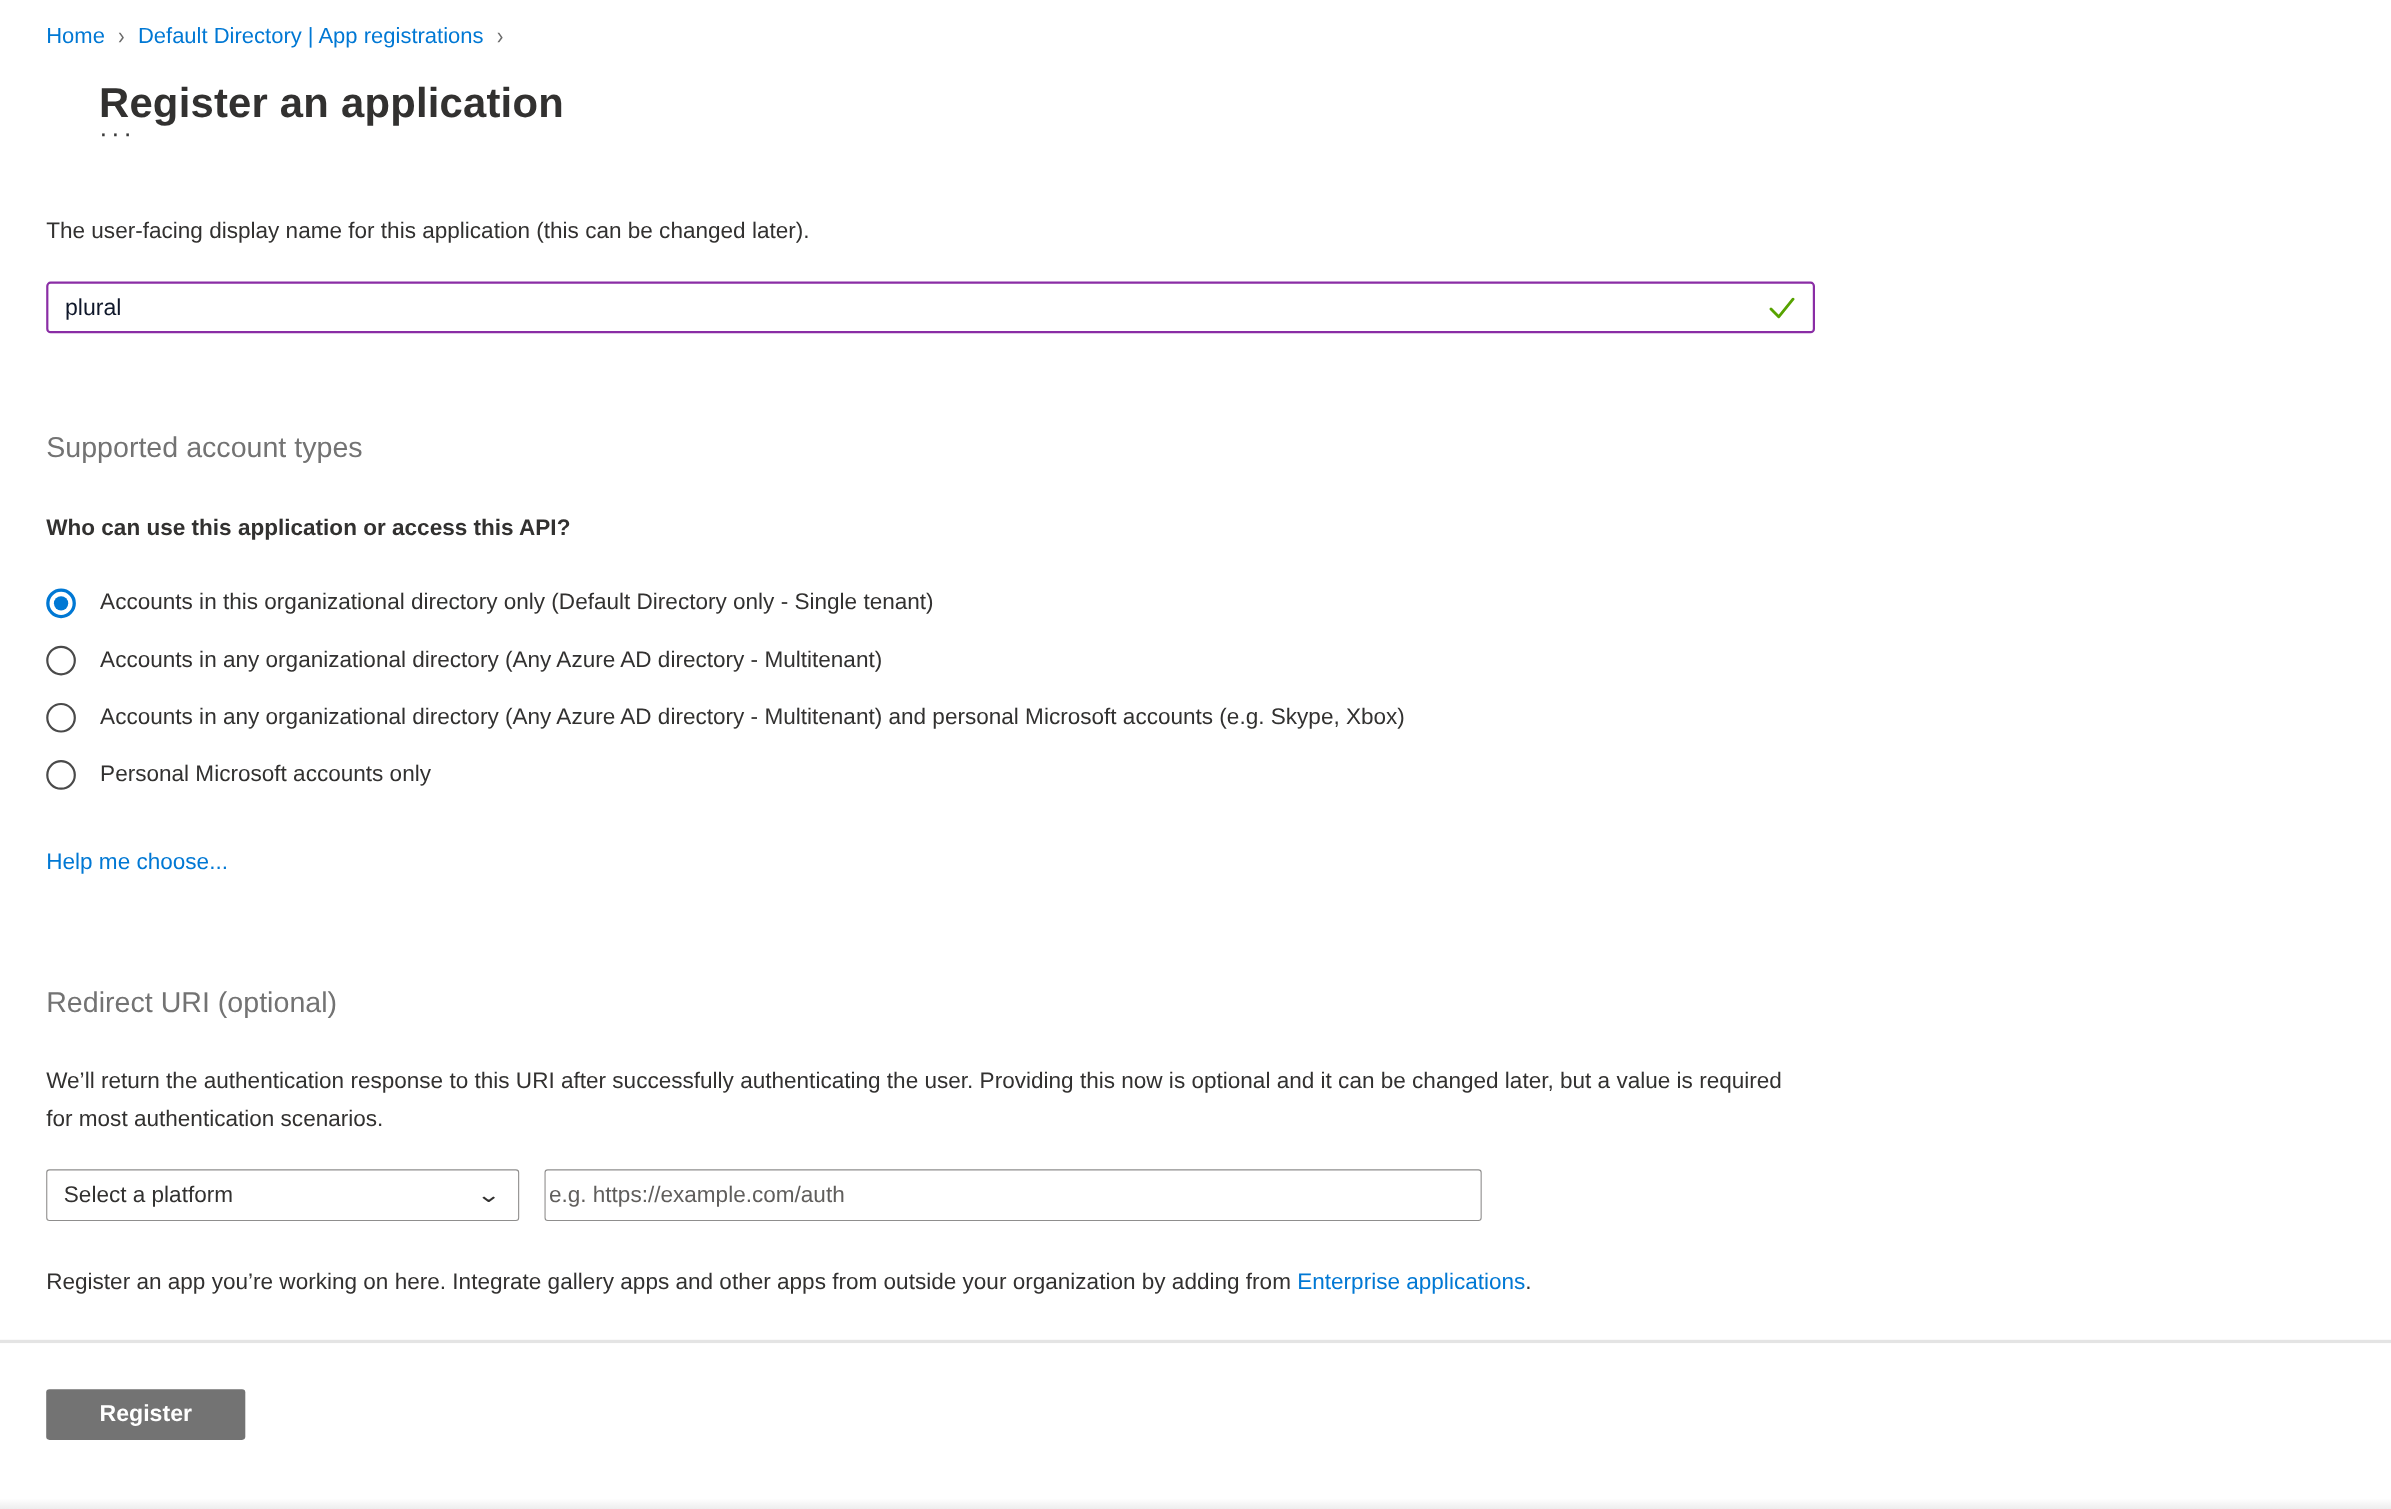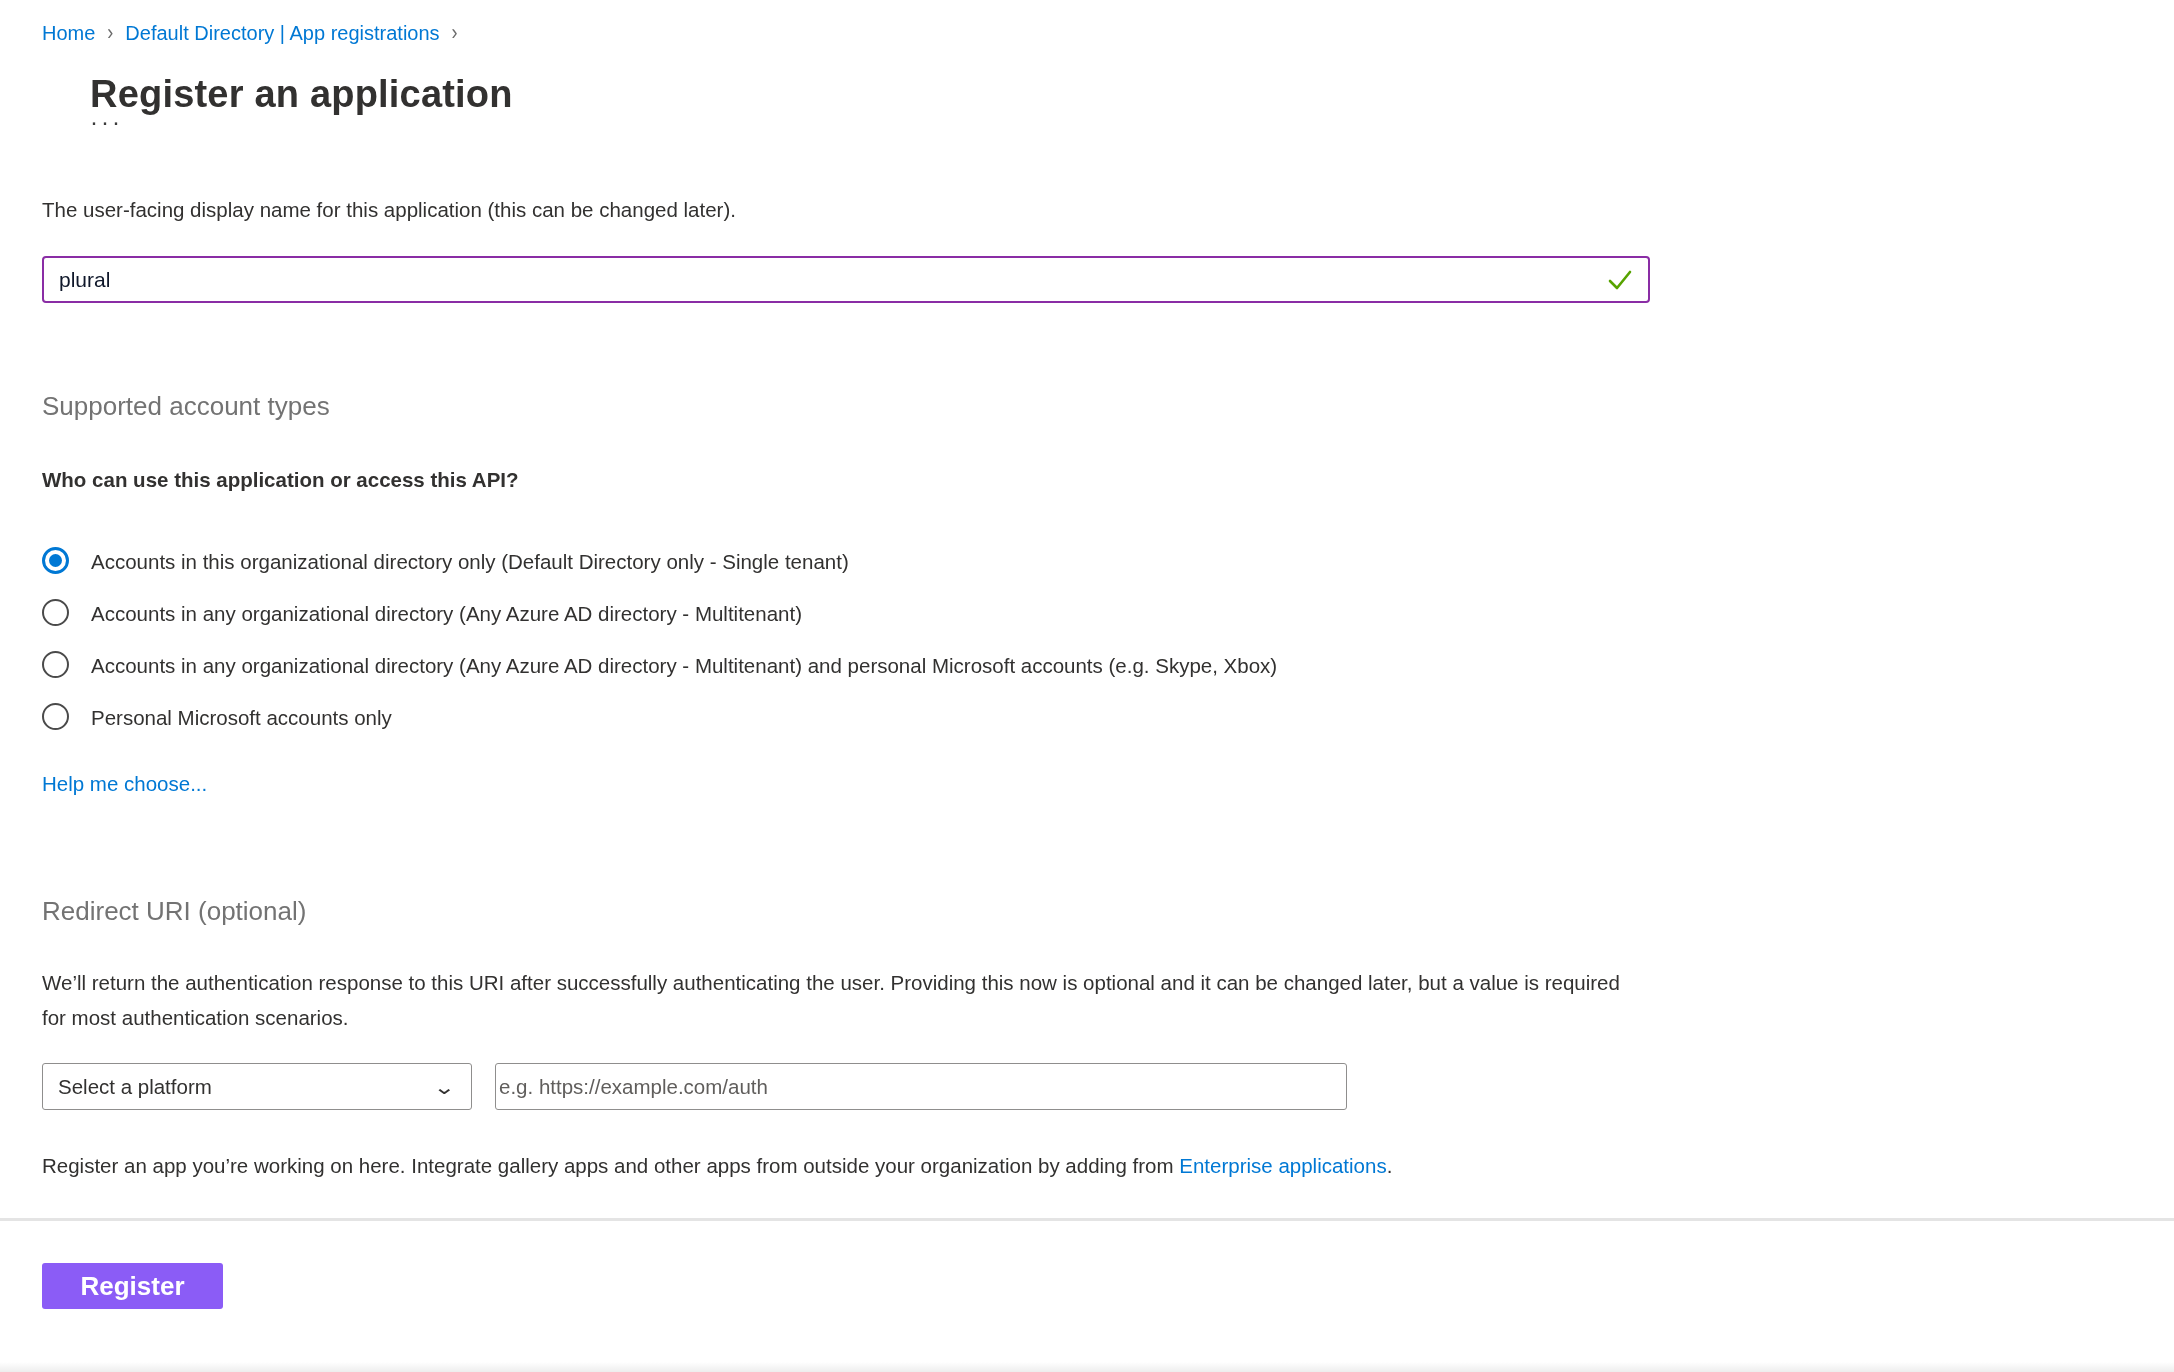--- a/index.html
+++ b/index.html
@@ -31,21 +31,21 @@
     font-family: "Liberation Sans", sans-serif; font-size: 21px; color: #0f172a;
     padding: 0 60px 0 15px; outline: none; background: #fff;
   }
   .valid-check { position: absolute; right: 16px; top: 10px; width: 28px; height: 28px; }
 
   .section-heading { font-size: 26px; font-weight: 400; color: #737373; }
   .sa-heading { margin-top: 88px; }
   .question { margin-top: 46px; font-size: 20.5px; font-weight: bold; }
 
   .radio-group { margin-top: 30px; }
-  .radio-row { display: flex; align-items: flex-end; height: 52px; cursor: pointer; }
+  .radio-row { display: flex; align-items: center; height: 52px; cursor: pointer; }
   .radio-circle {
     width: 27px; height: 27px; border-radius: 50%; border: 2px solid #4a4a4a;
     flex: 0 0 27px; display: flex; align-items: center; justify-content: center;
     background: #fff;
   }
   .radio-row.selected .radio-circle { border: 3px solid #0078d4; }
   .radio-dot { width: 13px; height: 13px; border-radius: 50%; background: transparent; }
   .radio-row.selected .radio-dot { background: #0078d4; }
   .radio-label { margin-left: 22px; font-size: 20.5px; color: #323130; }
 
@@ -72,23 +72,23 @@
 
   .enterprise-note { margin-top: 44px; font-size: 20.5px; max-width: 1800px; }
 
   .footer-divider { margin-top: 40px; width: 2174px; height: 0;
                     border-top: 3px solid #e4e4e4; margin-left: -42px; }
 
   .policy-row { margin-top: 52px; display: flex; align-items: center; font-size: 21px; }
   .external-icon { margin-left: 12px; position: relative; top: 2px; }
 
   .register-btn {
-    margin-top: 42px; width: 181px; height: 46px; background: #8b5cf6; color: #ffffff;
+    margin-top: 42px; width: 181px; height: 46px; background: #737373; color: #ffffff;
     border: none; border-radius: 3px; font-family: "Liberation Sans", sans-serif;
-    font-size: 26px; font-weight: 700; cursor: pointer; display: flex;
+    font-size: 21px; font-weight: 700; cursor: pointer; display: flex;
     align-items: center; justify-content: center;
   }
 
   .bottom-fade { position: absolute; left: 0; bottom: 0; width: 2174px; height: 10px;
                  background: linear-gradient(to bottom, rgba(0,0,0,0), rgba(0,0,0,0.07)); }
 </style>
 </head>
 <body>
 
 <div class="content">

